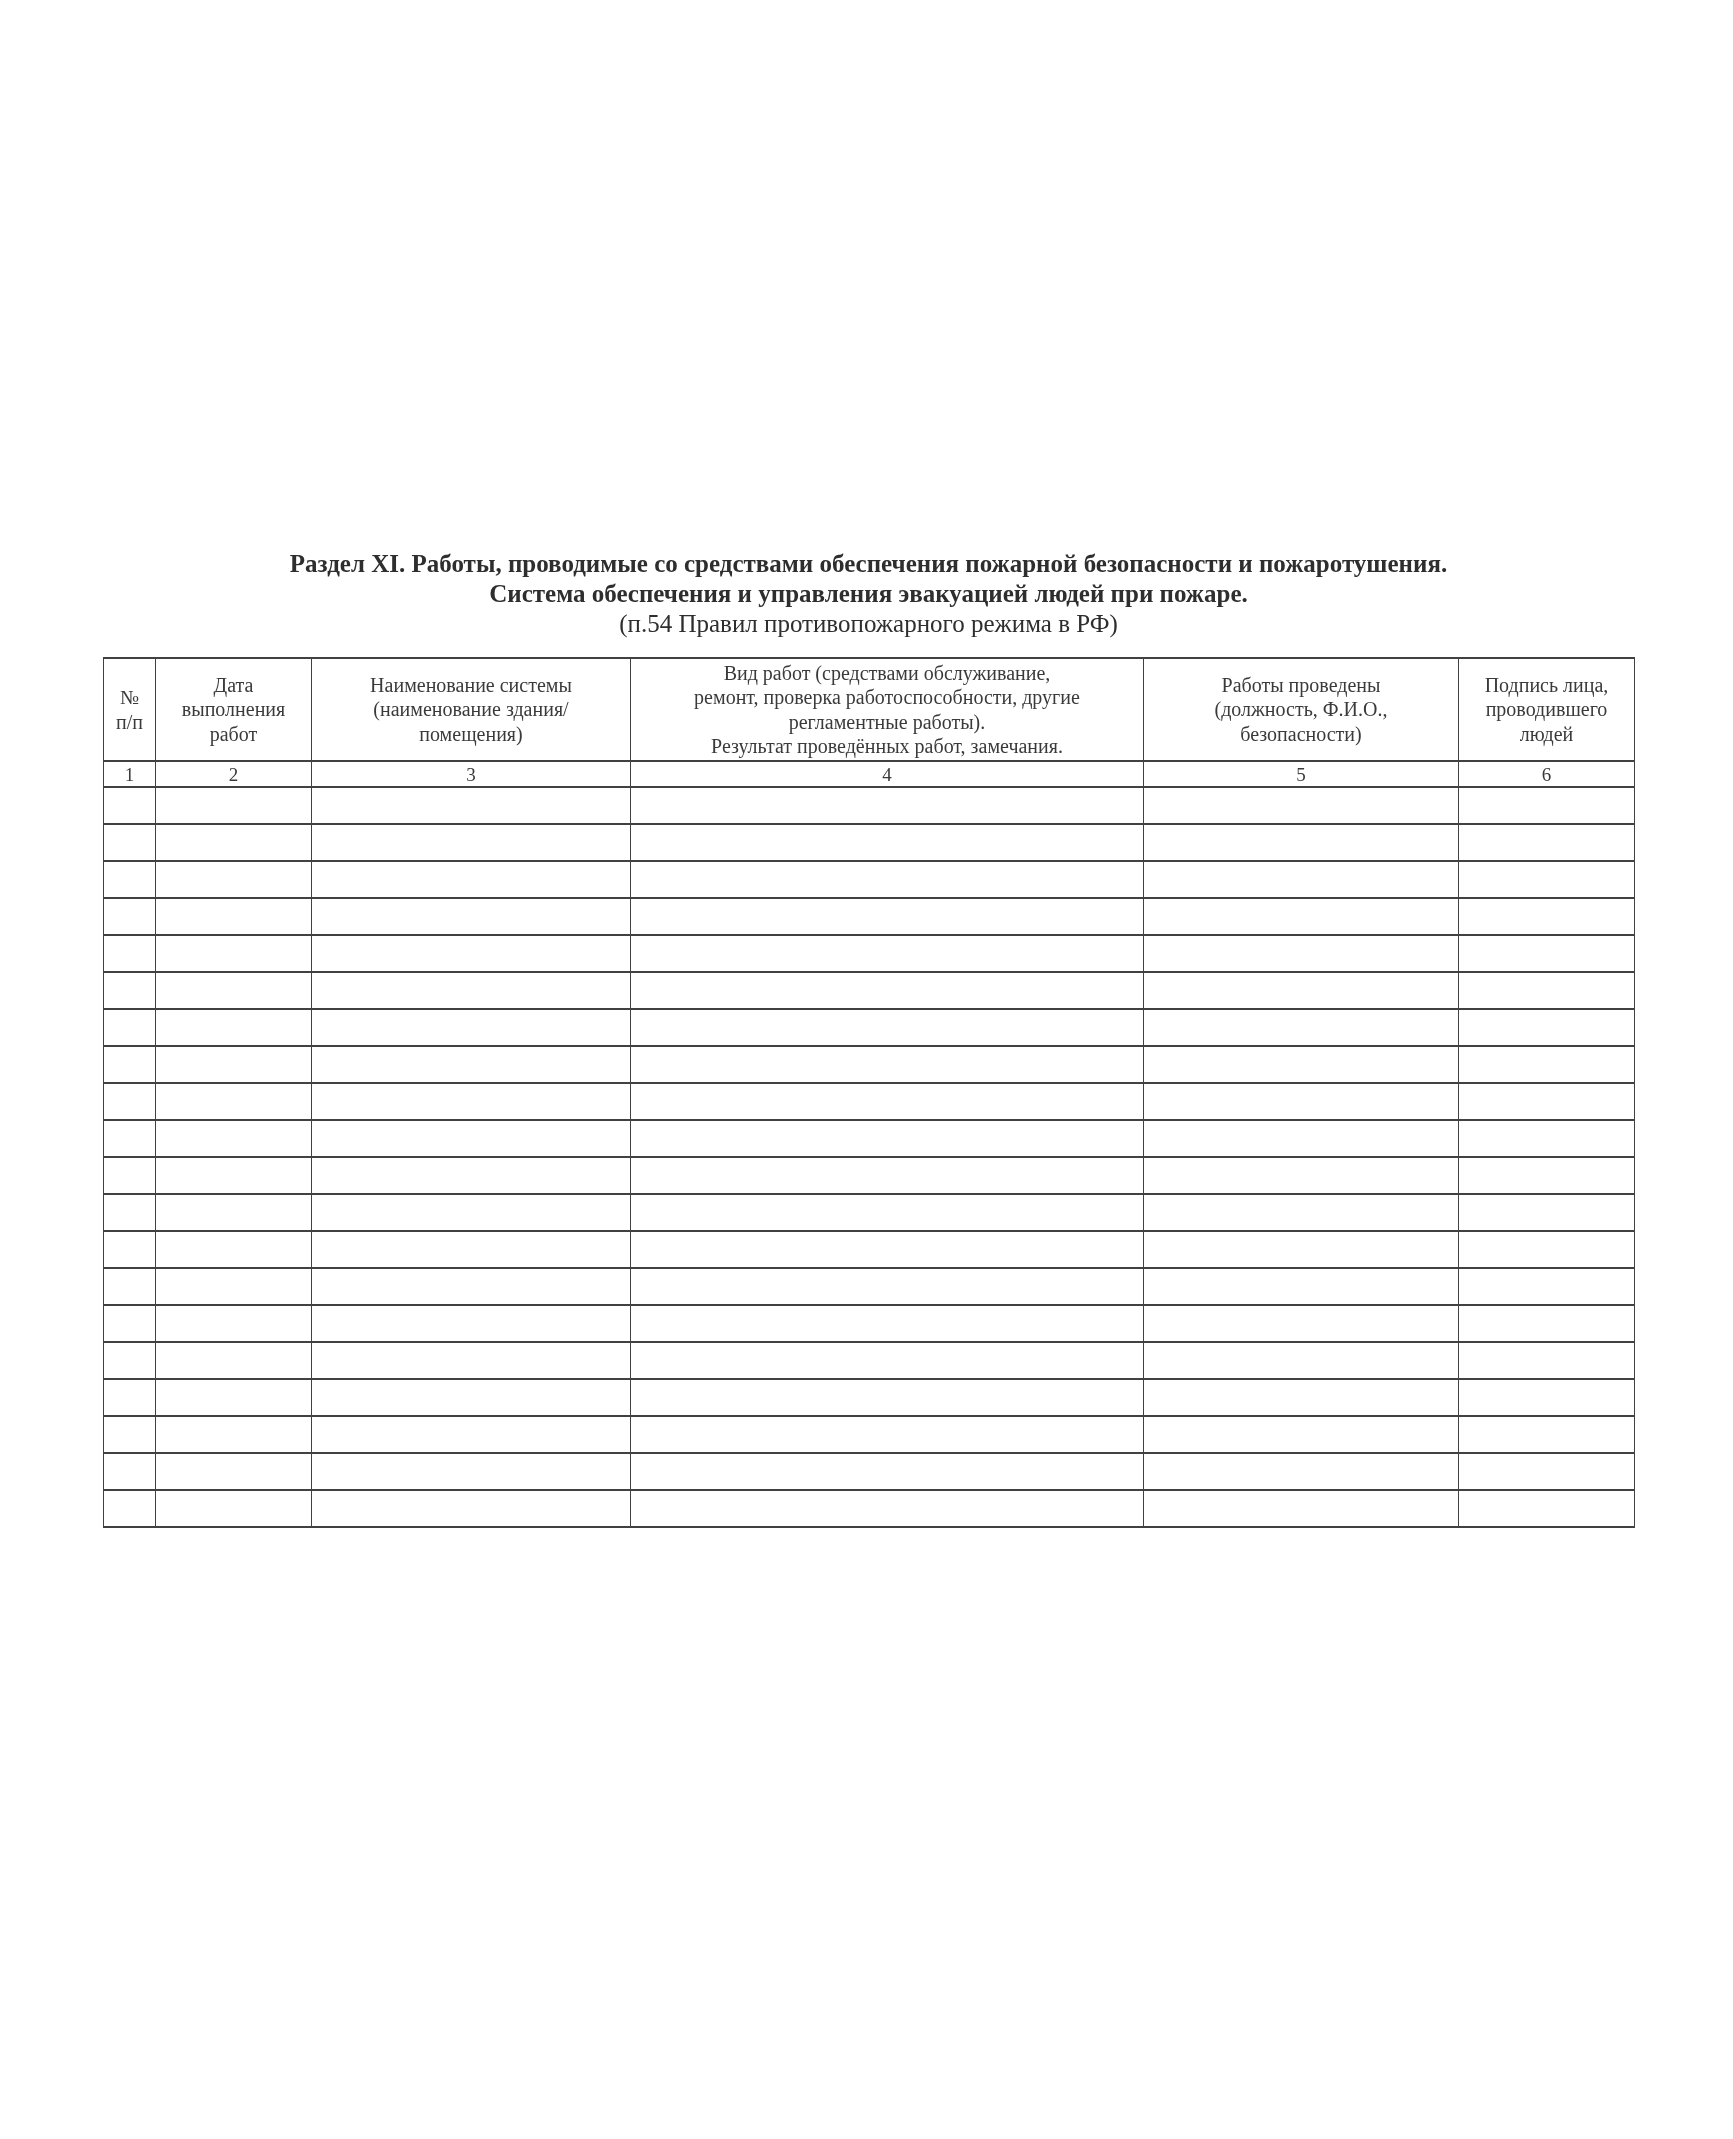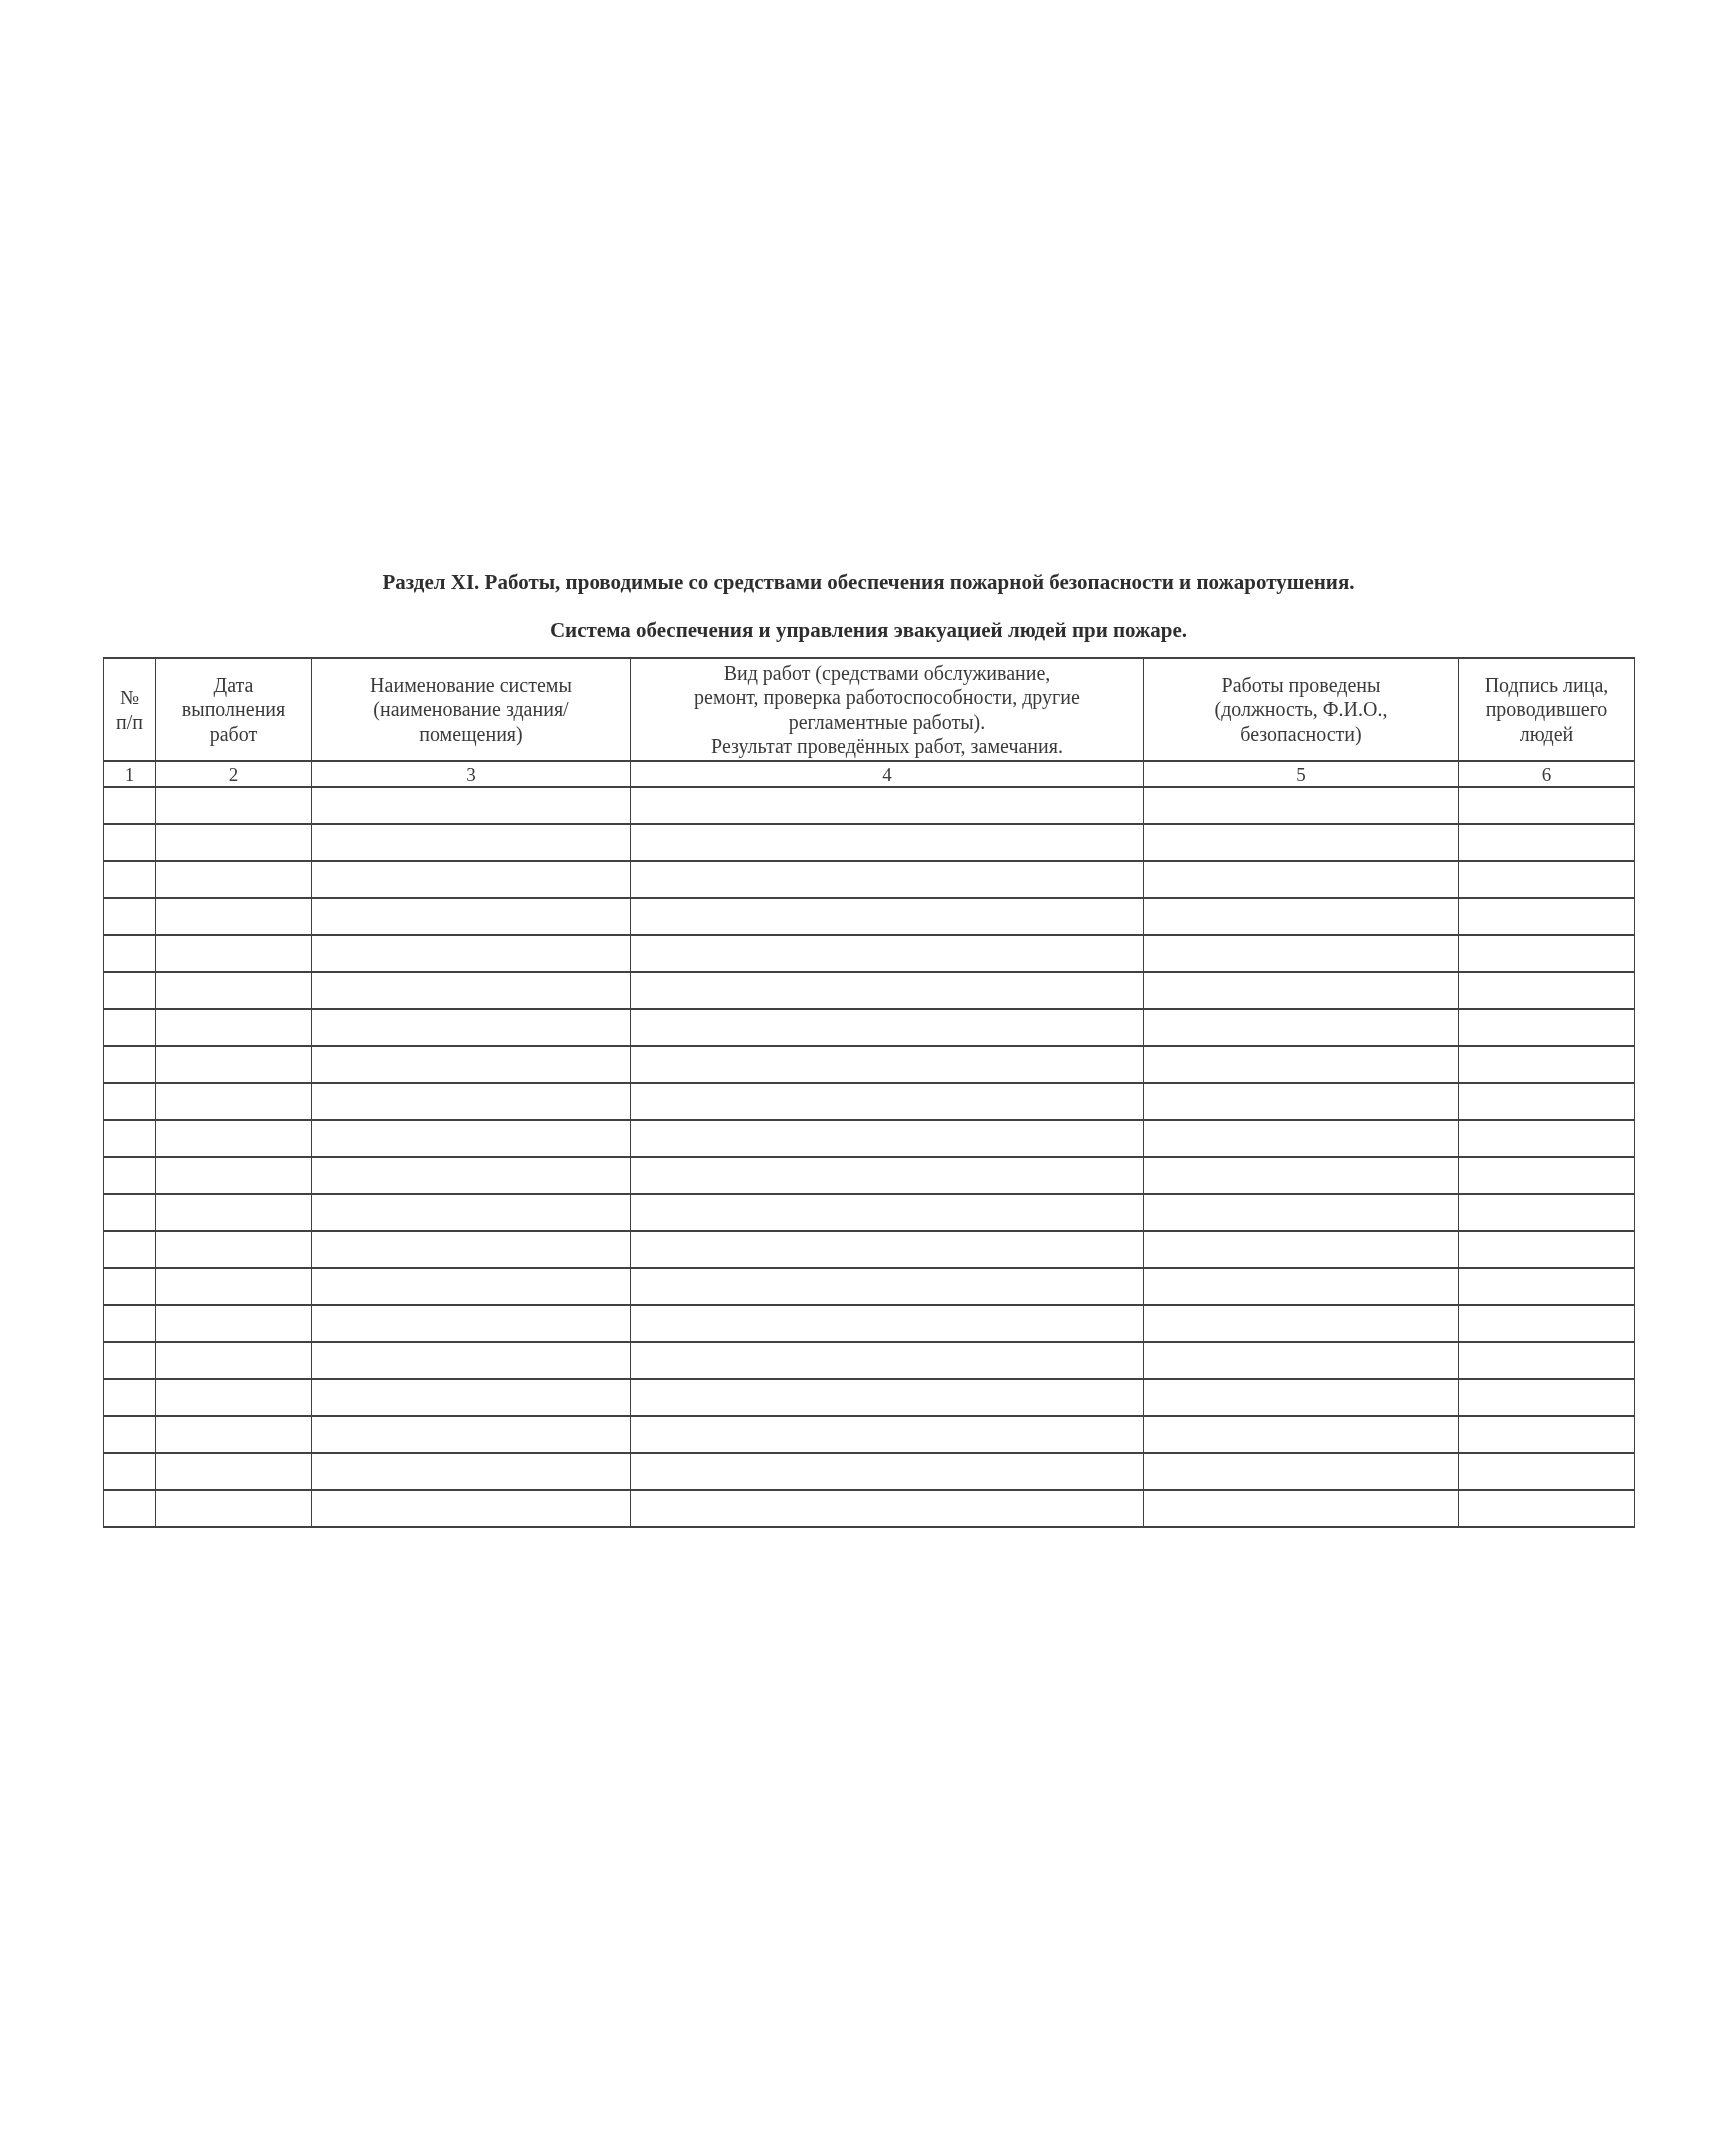--- a/index.html
+++ b/index.html
@@ -24,24 +24,23 @@
   }
   .title-block {
     position: absolute;
     top: 549px;
     left: 103px;
     width: 1531px;
     text-align: center;
     color: #2e2e2e;
   }
   .title-line {
-    font-size: 21px;
+    font-size: 25px;
     line-height: 30px;
     white-space: nowrap;
-    margin-top: 18px;
   }
   .title-line.bold { font-weight: bold; }
   table.log {
     position: absolute;
     top: 657px;
     left: 103px;
     width: 1531px;
     border-collapse: collapse;
     table-layout: fixed;
     color: var(--text);
@@ -83,20 +82,21 @@
   col.c6 { width: 176px; }
 </style>
 </head>
 <body>
 
 <div class="page">
 
   <div class="title-block">
     <div class="title-line bold">Раздел XI. Работы, проводимые со средствами обеспечения пожарной безопасности и пожаротушения.</div>
     <div class="title-line bold">Система обеспечения и управления эвакуацией людей при пожаре.</div>
+    <div class="title-line">(п.54 Правил противопожарного режима в РФ)</div>
   </div>
 
   <table class="log">
     <colgroup>
       <col class="c1">
         <col class="c2">
         <col class="c3">
         <col class="c4">
         <col class="c5">
         <col class="c6">

